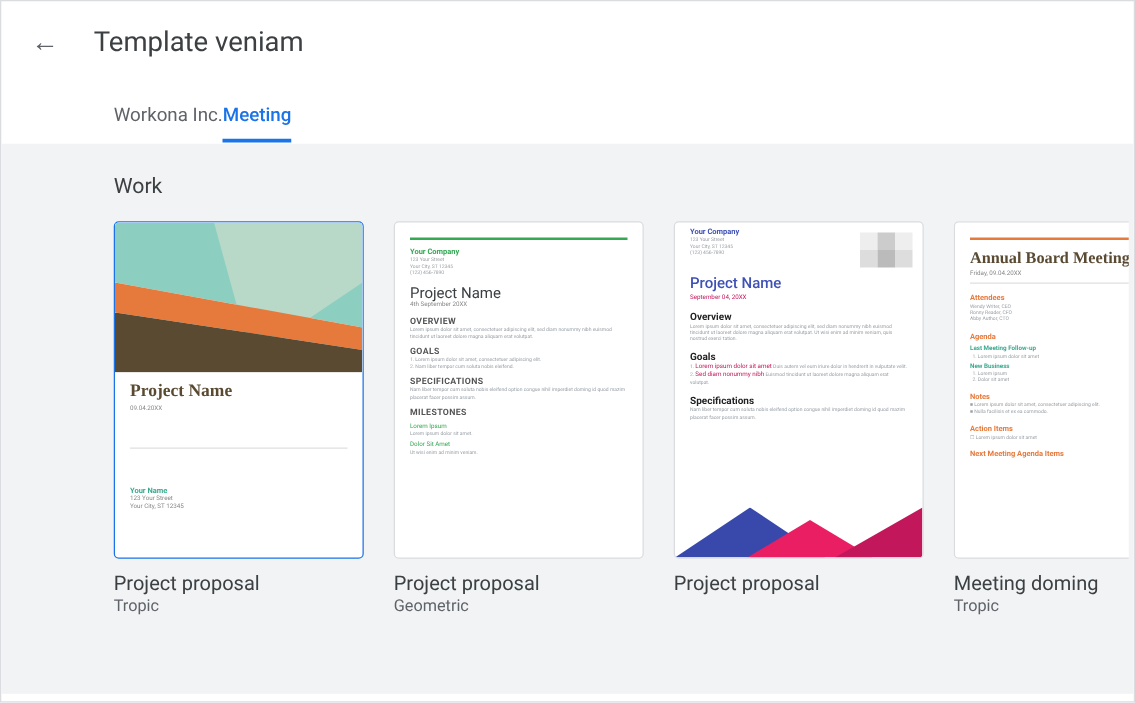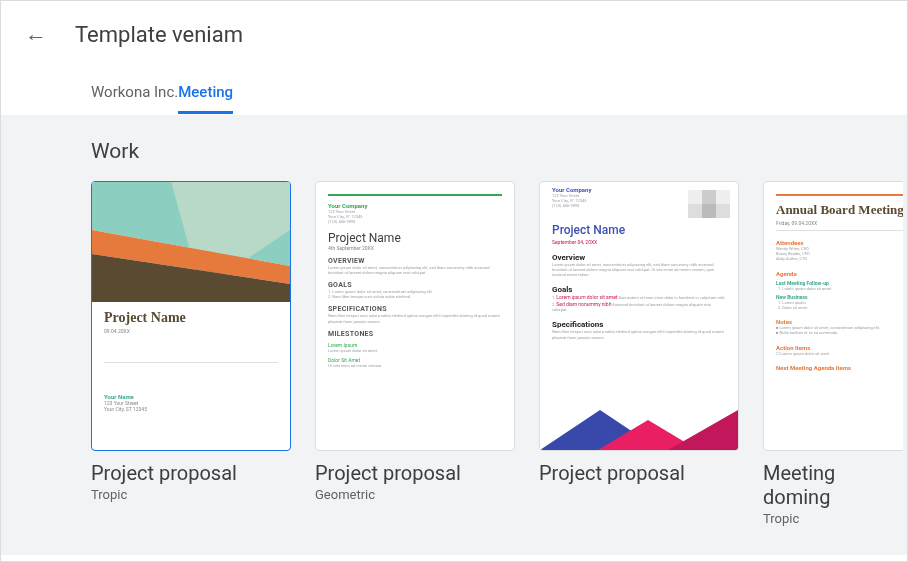--- a/index.html
+++ b/index.html
@@ -46,21 +46,21 @@
     border-bottom-color: #1a73e8;
     font-weight: 500;
   }
   .content-area {
     background: #f1f3f4;
     padding: 24px 0 24px 90px;
     height: calc(100% - 120px);
     overflow: hidden;
   }
   .section-title {
-    font-size: 21px;
+    font-size: 17px;
     font-weight: 400;
     color: #3c4043;
     margin-bottom: 18px;
   }
   .template-grid {
     display: flex;
     gap: 24px;
   }
   .template-card { width: 200px; }
   .thumb {
@@ -68,21 +68,21 @@
     height: 270px;
     background: #fff;
     border: 1px solid #dadce0;
     border-radius: 4px;
     overflow: hidden;
     position: relative;
     cursor: pointer;
   }
   .thumb.selected { border-color: #1a73e8; }
   .template-title {
-    font-size: 20px;
+    font-size: 16px;
     color: #3c4043;
     margin-top: 10px;
   }
   .template-subtitle {
     font-size: 13px;
     color: #5f6368;
     margin-top: 2px;
   }
   .fake-text { margin: 0 12px; }
   .ft-tiny { font-size: 4px; color: #9aa0a6; line-height: 1.3; }

